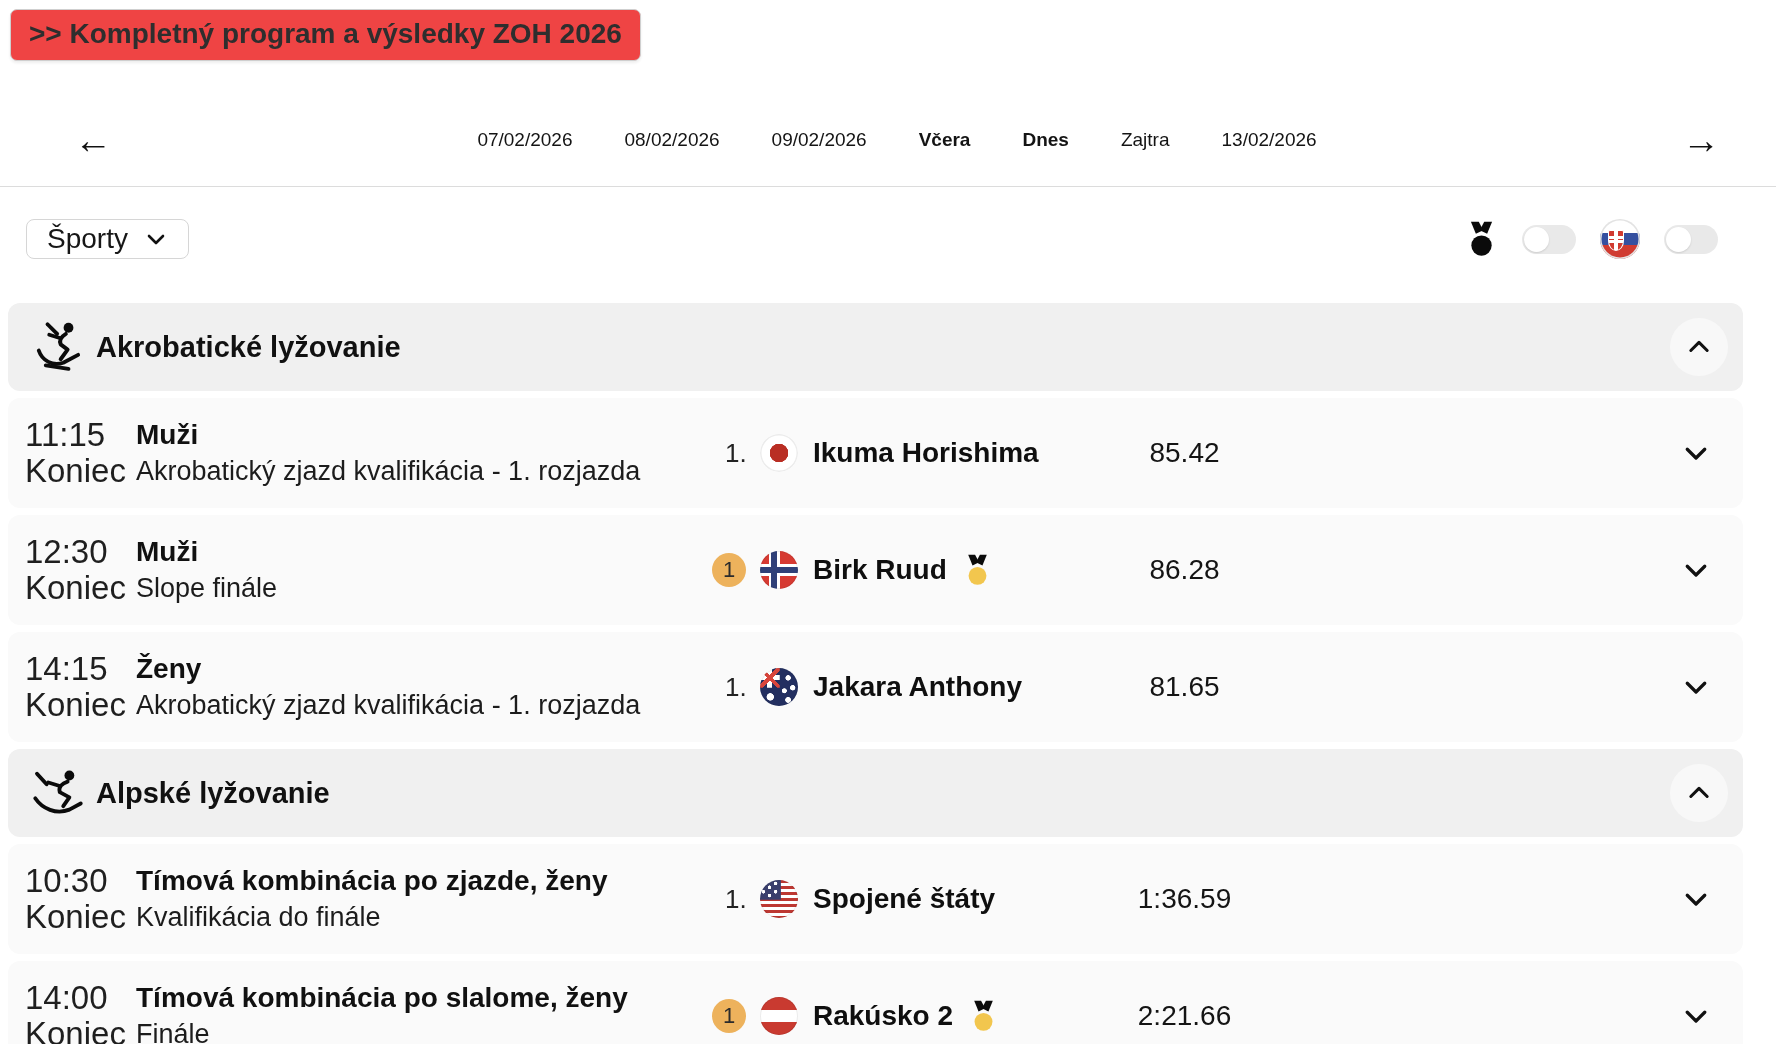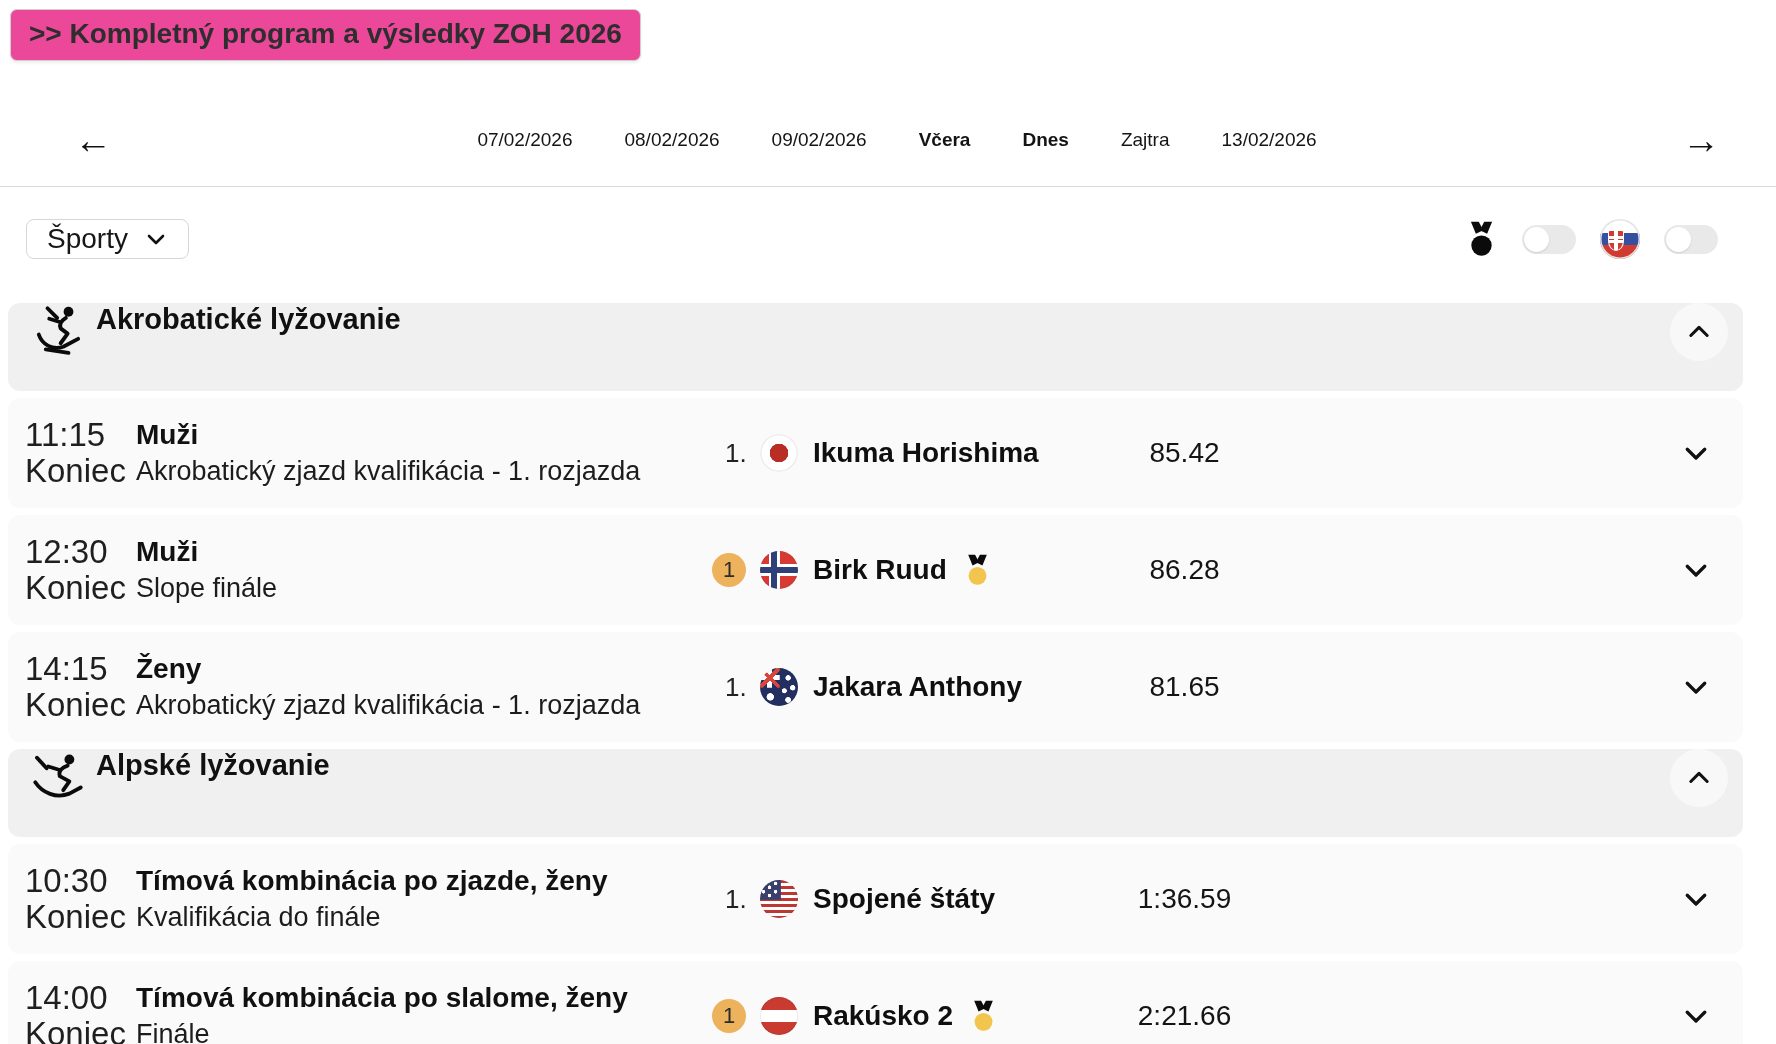--- a/index.html
+++ b/index.html
@@ -10,21 +10,21 @@
     font-family:"Liberation Sans", sans-serif;
   }
 
   
   .top-btn{
     display:inline-flex; align-items:center;
     margin:9px 0 0 10px; padding:8px 18px 10px 18px;
     border:1.5px solid #cfcfcf; border-radius:7px;
     font-size:28px; font-weight:700; color:#2e2e2e;
     box-shadow:0 2px 3px rgba(0,0,0,.07);
-    cursor:pointer; background:#ec4899;
+    cursor:pointer; background:#ef4444;
   }
 
   
   .date-nav{
     display:flex; align-items:center;
     margin-top:32px; height:94px;
     border-bottom:1px solid #dcdcdc;
     padding:0 48px 0 66px;
   }
   .nav-arrow{ font-size:38px; line-height:1; color:#111; cursor:pointer; padding:4px 8px; }
@@ -46,21 +46,21 @@
   .toggle{ width:54px; height:29px; border-radius:15px; background:#e9e9e9; position:relative; cursor:pointer; flex:none; }
   .toggle .knob{
     position:absolute; top:2px; left:2px; width:25px; height:25px;
     border-radius:50%; background:#fff; box-shadow:0 1px 2px rgba(0,0,0,.12);
   }
 
   
   .list{ margin:36px 33px 0 8px; }
   .section-header{
     height:88px; background:#f0f0f0; border-radius:12px;
-    display:flex; padding:0 15px 0 22px;
+    display:flex; align-items:center; padding:0 15px 0 22px;
     margin-bottom:7px; cursor:pointer;
   }
   .sport-icon{ width:56px; height:56px; margin-right:10px; flex:none; }
   .section-title{ font-size:29px; font-weight:700; color:#111; }
   .collapse-btn{
     margin-left:auto; width:58px; height:58px; border-radius:50%;
     background:#f8f8f8; display:flex; align-items:center; justify-content:center;
     cursor:pointer; flex:none;
   }
 

